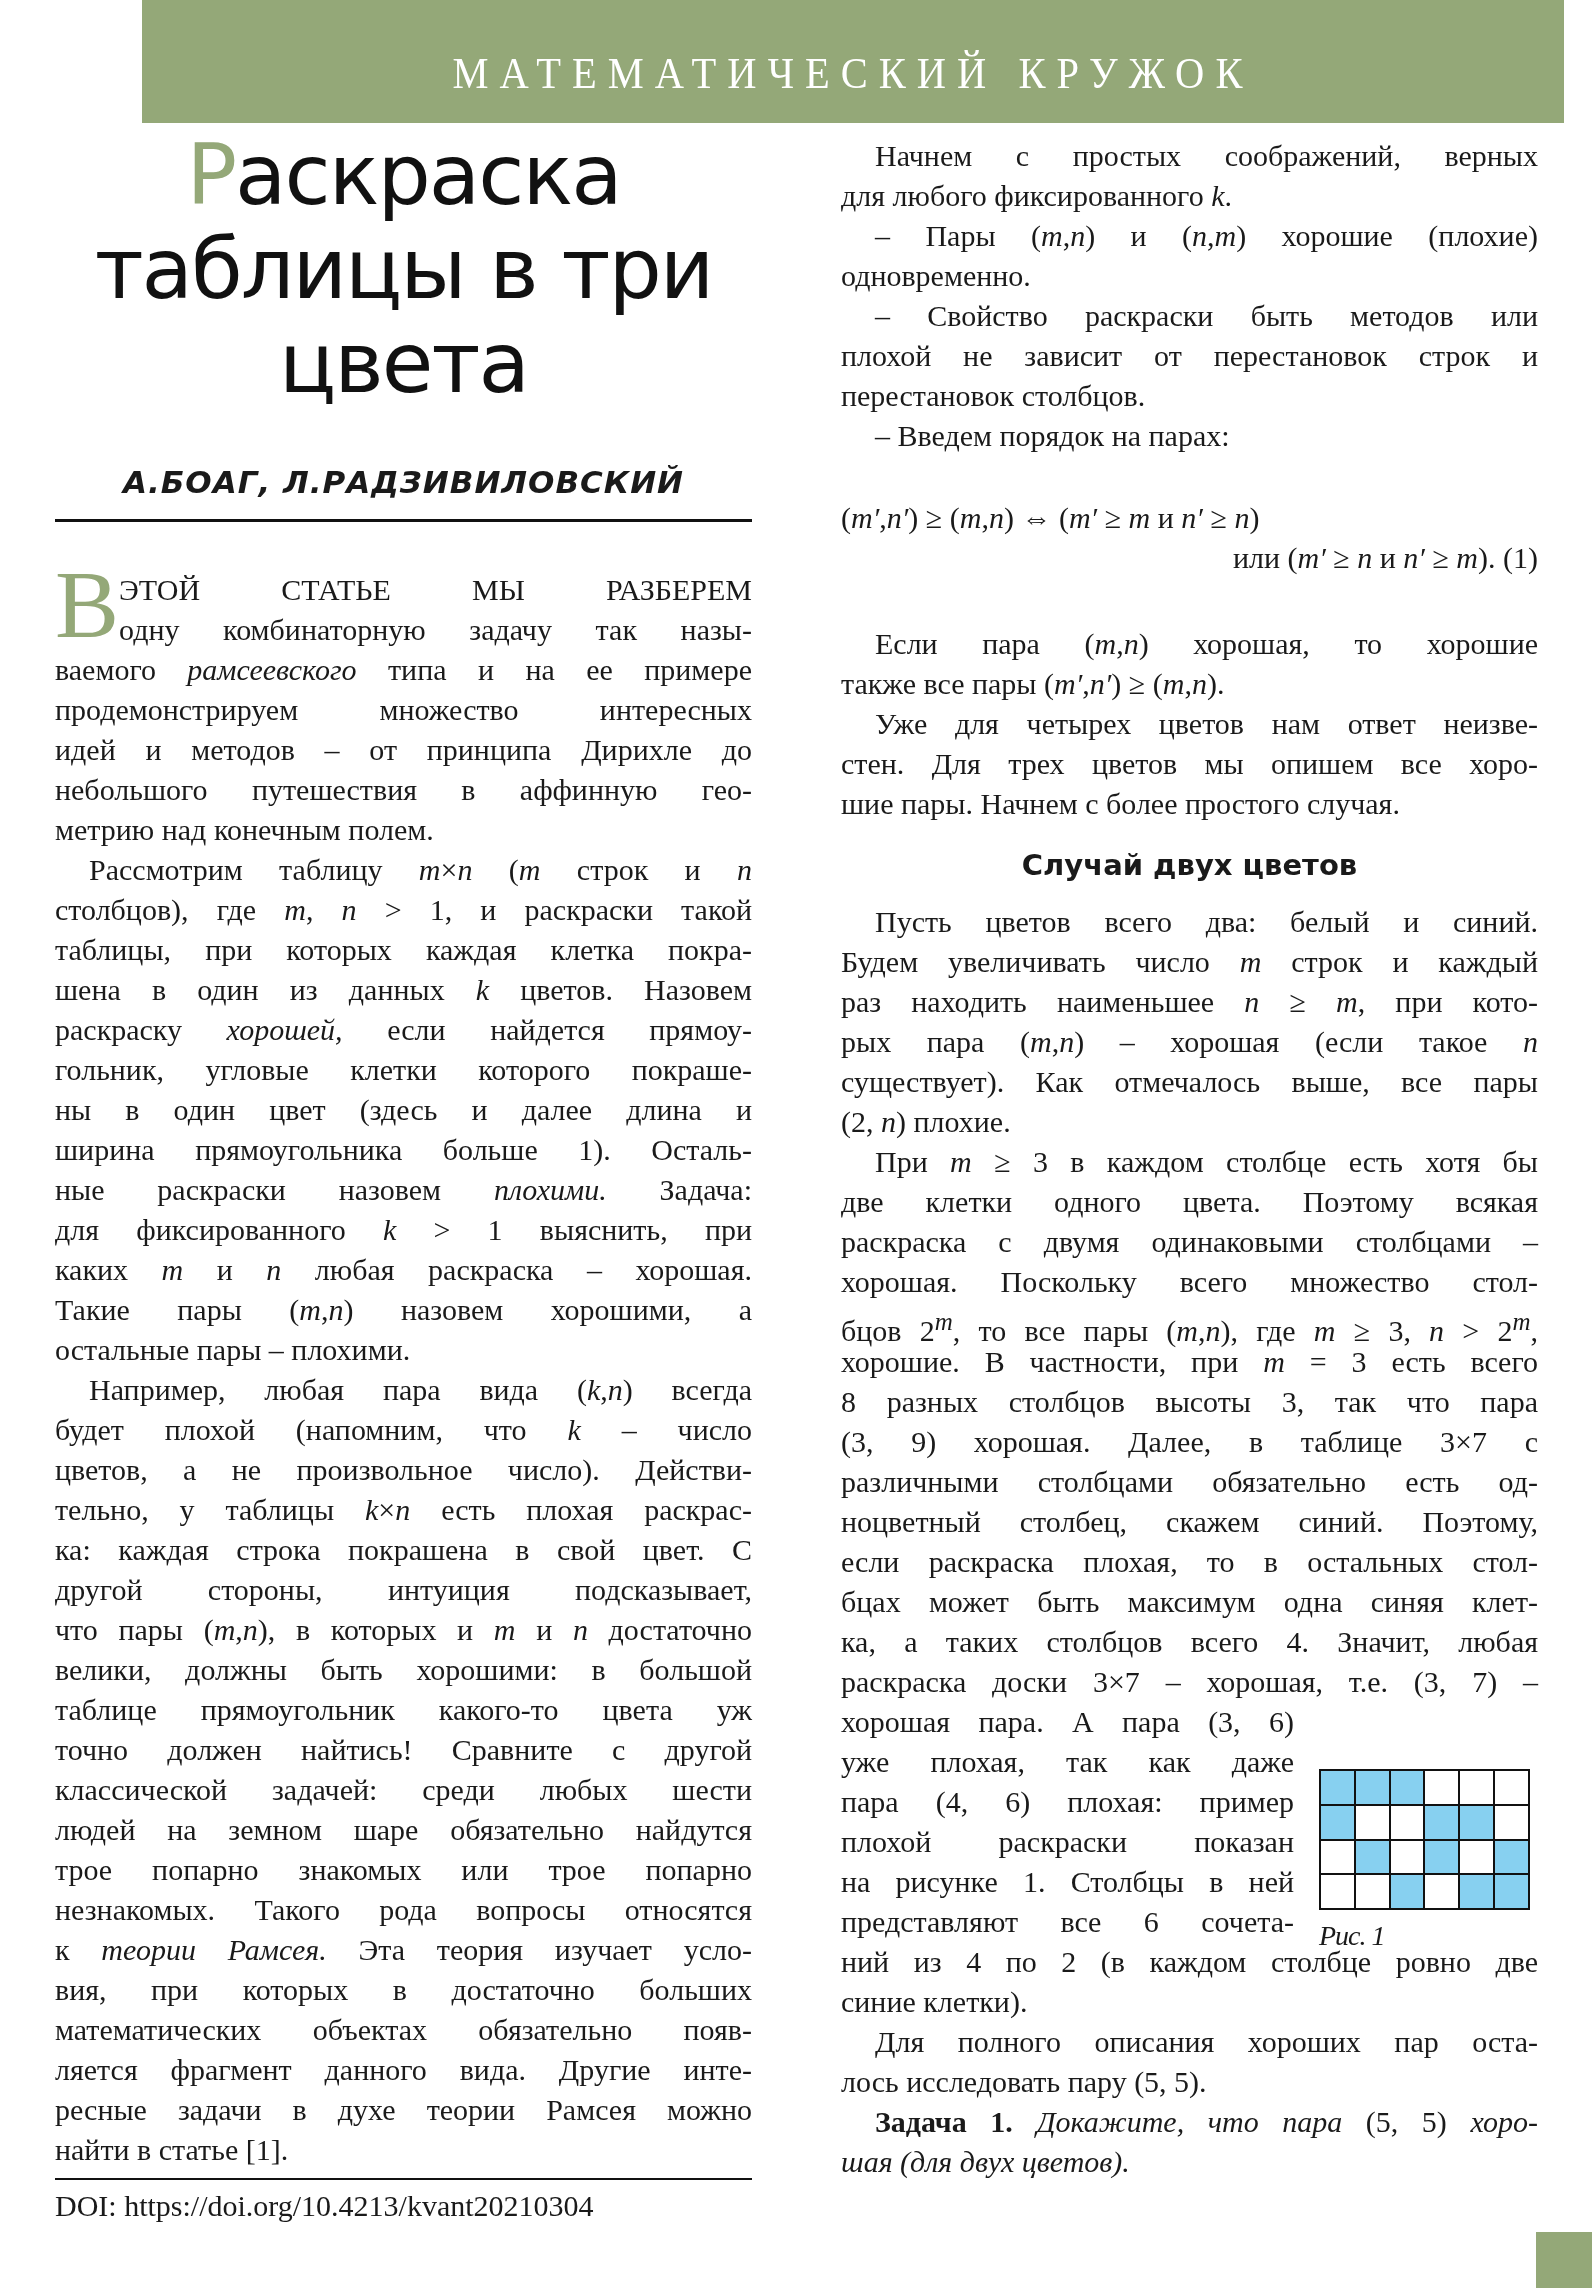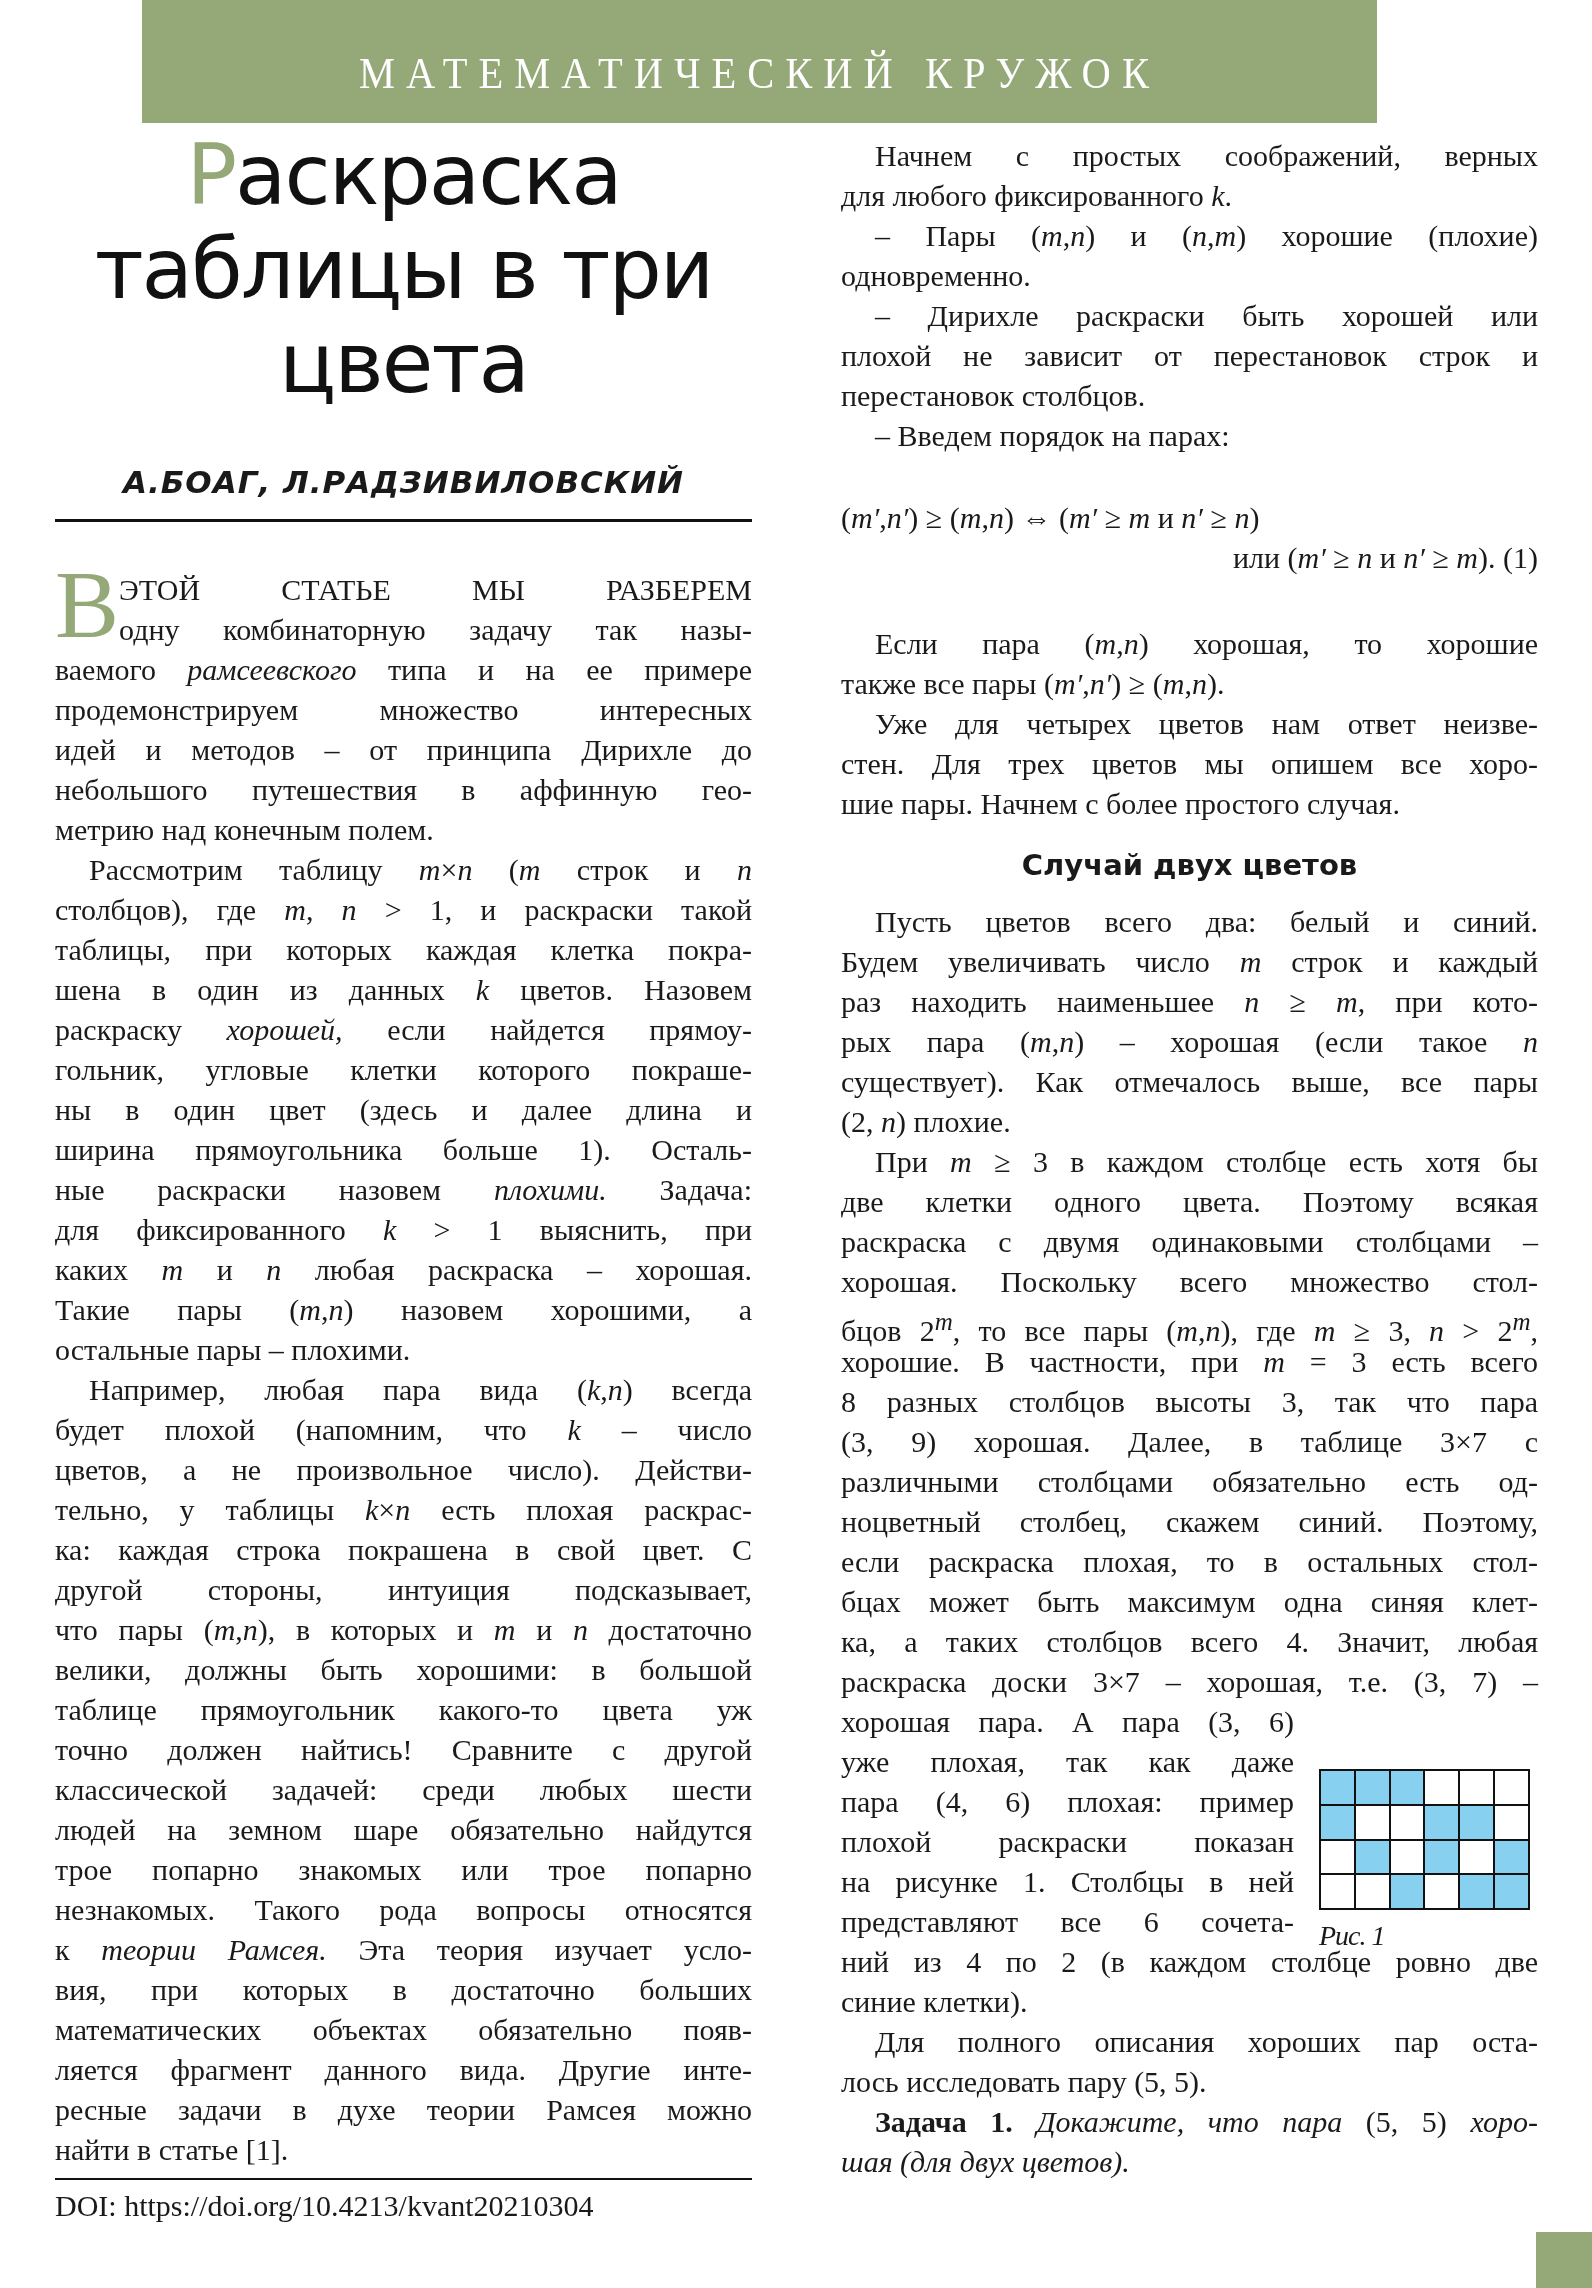--- a/index.html
+++ b/index.html
@@ -1,18 +1,18 @@
 <!DOCTYPE html>
 <html><head>
 <meta charset="utf-8">
 <style>
   html,body{margin:0;padding:0;background:#ffffff;}
   body{width:1592px;height:2289px;position:relative;overflow:hidden;
        font-family:"Liberation Serif","DejaVu Serif",serif;color:#1a1a1a;}
-  .hdr{position:absolute;left:142px;top:0;width:1235px;height:123px;background:#94a878;}
+  .hdr{position:absolute;left:142px;top:0;width:1422px;height:123px;background:#94a878;}
   .hdr-text{position:absolute;left:0;right:0;top:48px;text-align:center;color:#ffffff;
        font-family:"Liberation Serif",serif;font-size:44px;letter-spacing:12px;transform:scaleX(0.92);}
   .corner{position:absolute;left:1536px;top:2232px;width:56px;height:57px;background:#94a878;}
   .title{position:absolute;left:55px;width:697px;top:128px;text-align:center;
        font-family:"DejaVu Sans","Liberation Sans",sans-serif;font-size:84px;line-height:94px;
        font-weight:normal;letter-spacing:-2px;color:#111;}
   .title .cap{color:#94a878;}
   .authors{position:absolute;left:55px;width:697px;top:464px;text-align:center;
        font-family:"DejaVu Sans",sans-serif;font-weight:bold;font-style:italic;font-size:31px;letter-spacing:1px;}
   .rule{position:absolute;height:3px;background:#111;}
@@ -92,21 +92,21 @@
   </div>
 
 <div class="rule" style="left:55px;top:2178px;width:697px;height:2px;"></div>
 <div class="doi">DOI: https://doi.org/10.4213/kvant20210304</div>
 
 <div class="col" id="rc-intro" style="left:841px;top:136px;width:697px;">
     <span class="ln ind">Начнем с простых соображений, верных</span>
     <span class="ln last">для любого фиксированного <i>k</i>.</span>
     <span class="ln ind">– Пары (<i>m</i>,<i>n</i>) и (<i>n</i>,<i>m</i>) хорошие (плохие)</span>
     <span class="ln last">одновременно.</span>
-    <span class="ln ind">– Дирихле раскраски быть хорошей или</span>
+    <span class="ln ind">– Свойство раскраски быть методов или</span>
     <span class="ln">плохой не зависит от перестановок строк и</span>
     <span class="ln last">перестановок столбцов.</span>
     <span class="ln ind last">– Введем порядок на парах:</span>
   </div>
 
 <div class="col" style="left:841px;top:498px;width:697px;">
   <span class="ln last" id="f1">(<i>m′</i>,<i>n′</i>) ≥ (<i>m</i>,<i>n</i>) ⇔ (<i>m′</i> ≥ <i>m</i> и <i>n′</i> ≥ <i>n</i>)</span>
   <span class="ln right" id="f2">или (<i>m′</i> ≥ <i>n</i> и <i>n′</i> ≥ <i>m</i>). (1)</span>
 </div>
 

